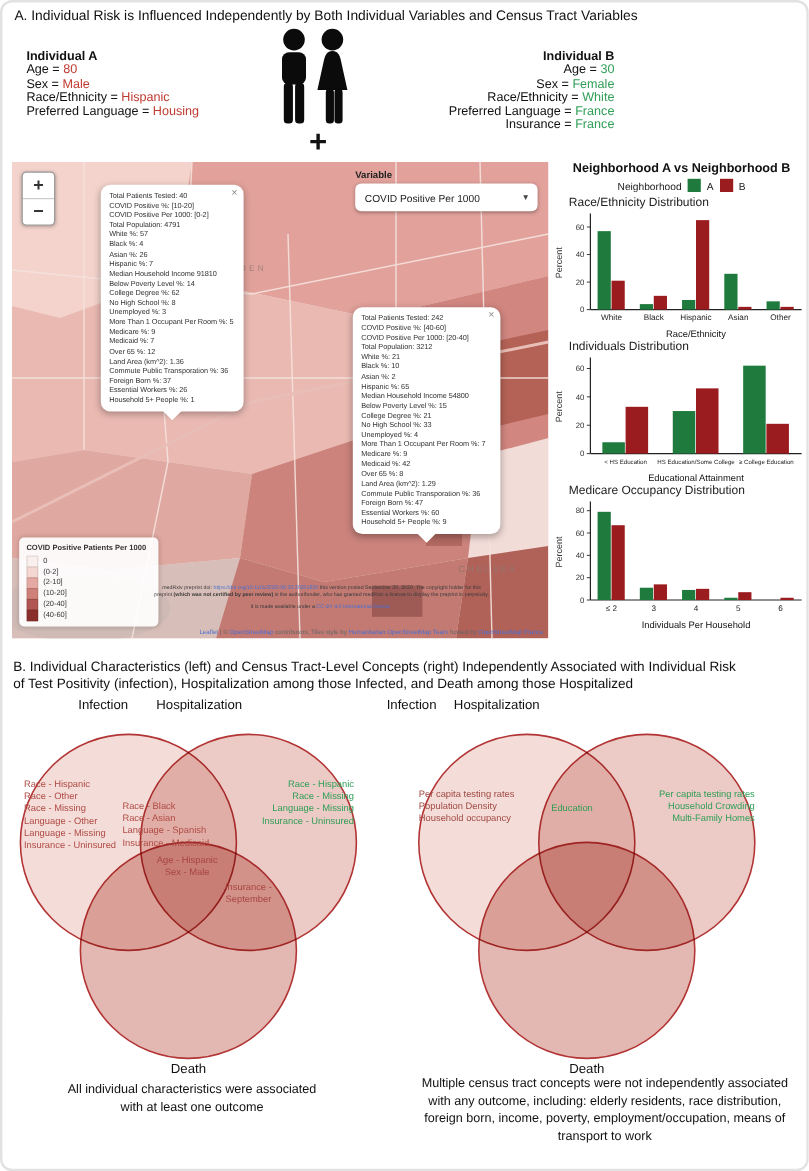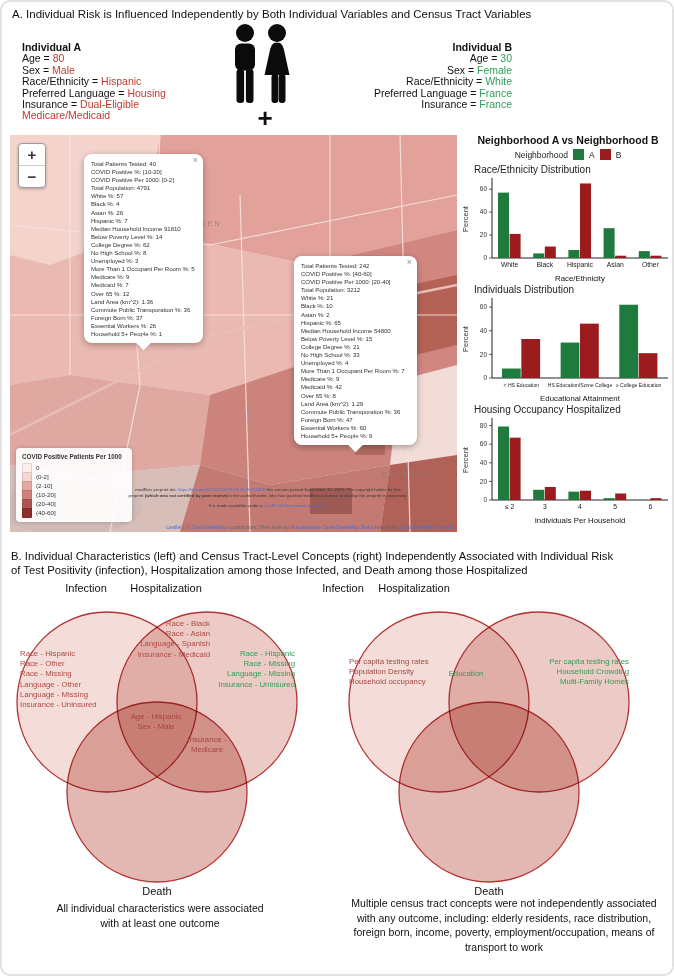--- a/index.html
+++ b/index.html
@@ -61,47 +61,45 @@
   .v-left{left:5px}.v-right{left:337px}
   .vennlabel{position:absolute;font-size:11px;text-align:center;}
   .vl-inf-l{left:34px;top:580px;width:100px}
   .vl-hos-l{left:104px;top:580px;width:120px}
   .vl-inf-r{left:291px;top:580px;width:100px}
   .vl-hos-r{left:352px;top:580px;width:120px}
   .vl-death-l{left:105px;top:883px;width:100px}
   .vl-death-r{left:437px;top:883px;width:100px}
   .vregion{position:absolute;font-size:7.8px;line-height:10.2px;white-space:pre-line;}
   .rg-l-inf{left:18px;top:647px;width:112px;text-align:left}
-  .rg-l-ih{left:100px;top:617px;width:108px;text-align:right}
+  .rg-l-ih{left:100px;top:665px;width:108px;text-align:left}
   .rg-l-hos{left:193px;top:647px;width:100px;text-align:right}
   .rg-l-ctr{left:103px;top:710px;width:102px;text-align:center}
   .rg-l-hd{left:170px;top:733px;width:70px;text-align:center}
   .rg-r-inf{left:347px;top:655px;width:98px;text-align:left}
-  .rg-r-ih{left:424px;top:667px;width:80px;text-align:center}
+  .rg-r-ih{left:412px;top:667px;width:80px;text-align:right}
   .rg-r-hos{left:527px;top:655px;width:100px;text-align:right}
   .vcaption{position:absolute;font-size:10.5px;line-height:14.5px;text-align:center;white-space:pre-line;}
   .vcaption-l{left:12px;top:899px;width:292px}
   .vcaption-r{left:336px;top:894px;width:332px}
 </style>
 </head>
 <body>
 
 <div class="page">
 
   <div class="panel-a-title">A. Individual Risk is Influenced Independently by Both Individual Variables and Census Tract Variables</div>
 
   <div class="indiv indiv-a">
     <div class="indiv-name">Individual A</div>
     <div>
         <div class="fline"><span>Age = </span><span style="color: rgb(191, 58, 48); white-space: pre-line;">80</span></div>
         <div class="fline"><span>Sex = </span><span style="color: rgb(191, 58, 48); white-space: pre-line;">Male</span></div>
         <div class="fline"><span>Race/Ethnicity = </span><span style="color: rgb(191, 58, 48); white-space: pre-line;">Hispanic</span></div>
         <div class="fline"><span>Preferred Language = </span><span style="color: rgb(191, 58, 48); white-space: pre-line;">Housing</span></div>
-        <div class="fline"><span>Insurance = </span><span style="color: rgb(191, 58, 48); white-space: pre-line;">Dual-Eligible
-Medicare/Medicaid</span></div>
       </div>
   </div>
 
   <svg class="people" viewBox="0 0 64 92">
     <g>
       <circle cx="15" cy="10" r="9"></circle>
       <rect x="5" y="20.5" width="20" height="27" rx="6"></rect>
       <rect x="6.5" y="46" width="7.6" height="34" rx="3.2"></rect>
       <rect x="15.9" y="46" width="7.6" height="34" rx="3.2"></rect>
     </g>
@@ -154,20 +152,27 @@
       <path d="M0 300 L200 200 L447 150" stroke="#e8beb6" stroke-width="2.5" fill="none"></path>
       <text x="168" y="91" font-size="7" letter-spacing="2.5" fill="#a2837a">MALDEN</text>
       <text x="372" y="342" font-size="7.5" letter-spacing="2" fill="#96756d">CHELSEA</text>
     </svg>
 
     <div class="zoomctl">
       <div class="zbtn">+</div>
       <div class="zbtn zbm">−</div>
     </div>
 
+    <div class="varwrap">
+      <div class="varlabel">Variable</div>
+      <div class="varselect">
+        <span>COVID Positive Per 1000</span>
+        <span class="caret">▾</span>
+      </div>
+    </div>
 
     <div class="popup popup-a">
       <span class="pclose">×</span>
       <div>
           <div class="pline">Total Patients Tested: 40</div>
           <div class="pline">COVID Positive %: [10-20]</div>
           <div class="pline">COVID Positive Per 1000: [0-2]</div>
           <div class="pline">Total Population: 4791</div>
           <div class="pline">White %: 57</div>
           <div class="pline">Black %: 4</div>
@@ -315,21 +320,21 @@
         <text x="61.33333333333333" y="91" text-anchor="middle" font-size="5.1" fill="#222">&lt; HS Education</text>
         <rect x="100.63999999999999" y="46.54545454545454" width="18.759999999999998" height="35.45454545454546" fill="#1e7b3d"></rect>
         <rect x="119.99999999999999" y="27.636363636363633" width="18.759999999999998" height="54.36363636363637" fill="#9b1c1f"></rect>
         <text x="119.99999999999999" y="91" text-anchor="middle" font-size="5.1" fill="#222">HS Education/Some College</text>
         <rect x="159.30666666666664" y="8.727272727272723" width="18.759999999999998" height="73.27272727272728" fill="#1e7b3d"></rect>
         <rect x="178.66666666666663" y="57.18181818181819" width="18.759999999999998" height="24.818181818181813" fill="#9b1c1f"></rect>
         <text x="178.66666666666666" y="91" text-anchor="middle" font-size="5.1" fill="#222">≥ College Education</text>
         <text x="120" y="105" text-anchor="middle" font-size="7.8" fill="#111">Educational Attainment</text>
         <text text-anchor="middle" font-size="7.5" fill="#333" transform="translate(8 43) rotate(-90)">Percent</text>
       </svg>
-    <div class="chtitle t3">Housing Occupancy Hospitalized</div>
+    <div class="chtitle t3">Medicare Occupancy Distribution</div>
     <svg class="chart c3" viewBox="0 0 216 110">
         <line x1="29" y1="84" x2="32" y2="84" stroke="#333" stroke-width="0.8"></line>
         <text x="27" y="86.3" text-anchor="end" font-size="6.5" fill="#333">0</text>
         <line x1="29" y1="65.3953488372093" x2="32" y2="65.3953488372093" stroke="#333" stroke-width="0.8"></line>
         <text x="27" y="67.6953488372093" text-anchor="end" font-size="6.5" fill="#333">20</text>
         <line x1="29" y1="46.79069767441861" x2="32" y2="46.79069767441861" stroke="#333" stroke-width="0.8"></line>
         <text x="27" y="49.09069767441861" text-anchor="end" font-size="6.5" fill="#333">40</text>
         <line x1="29" y1="28.186046511627907" x2="32" y2="28.186046511627907" stroke="#333" stroke-width="0.8"></line>
         <text x="27" y="30.486046511627908" text-anchor="end" font-size="6.5" fill="#333">60</text>
         <line x1="29" y1="9.58139534883721" x2="32" y2="9.58139534883721" stroke="#333" stroke-width="0.8"></line>
@@ -375,21 +380,21 @@
 Race - Asian
 Language - Spanish
 Insurance - Medicaid</div>
   <div class="vregion rg-l-hos" style="color: rgb(47, 158, 87);">Race - Hispanic
 Race - Missing
 Language - Missing
 Insurance - Uninsured</div>
   <div class="vregion rg-l-ctr" style="color: rgb(166, 68, 64);">Age - Hispanic
 Sex - Male</div>
   <div class="vregion rg-l-hd" style="color: rgb(166, 68, 64);">Insurance -
-Medicare</div>
+September</div>
   <div class="vennlabel vl-death-l">Death</div>
   <div class="vcaption vcaption-l">All individual characteristics were associated
 with at least one outcome</div>
 
   <div class="vennlabel vl-inf-r">Infection</div>
   <div class="vennlabel vl-hos-r">Hospitalization</div>
   <svg class="vennsvg v-right" viewBox="0 0 310 292">
     <circle cx="100" cy="102" r="90" fill="#f4dcd8" stroke="#b23434" stroke-width="1.3" style="mix-blend-mode:multiply"></circle>
     <circle cx="200" cy="102" r="90" fill="#eccac5" stroke="#b23434" stroke-width="1.3" style="mix-blend-mode:multiply"></circle>
     <circle cx="150" cy="192" r="90" fill="#e4b8b2" stroke="#b23434" stroke-width="1.3" style="mix-blend-mode:multiply"></circle>

